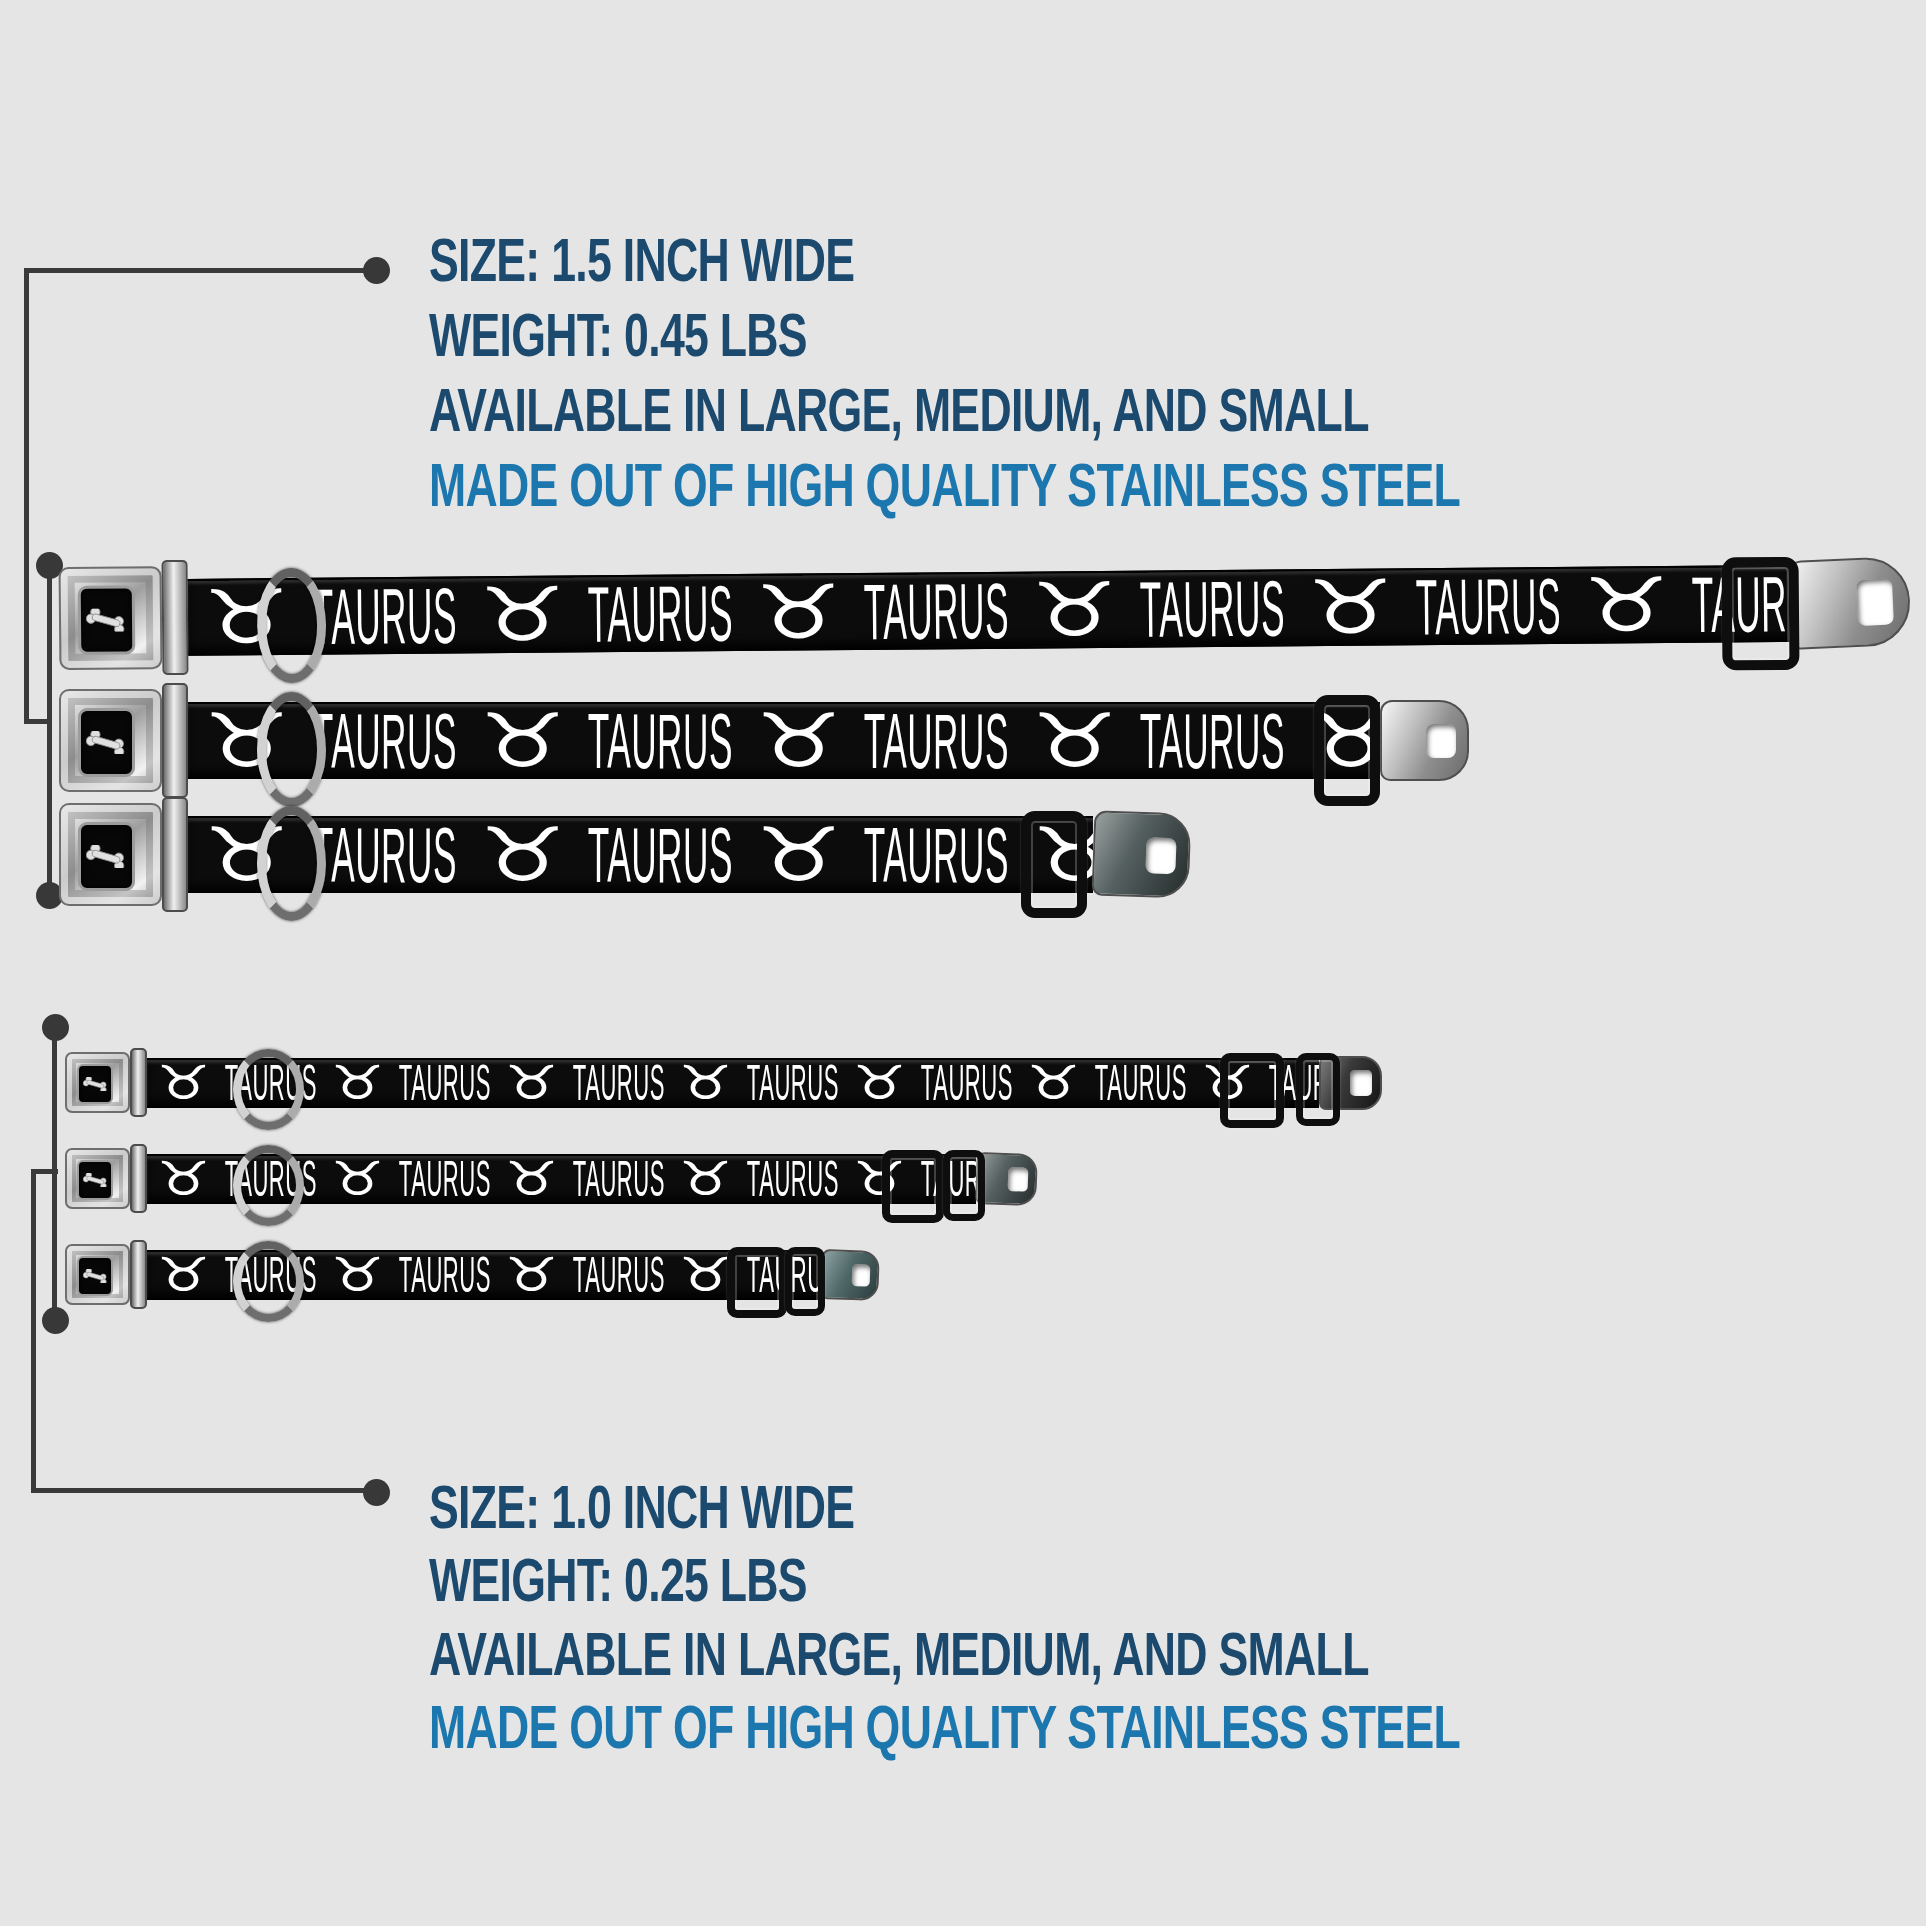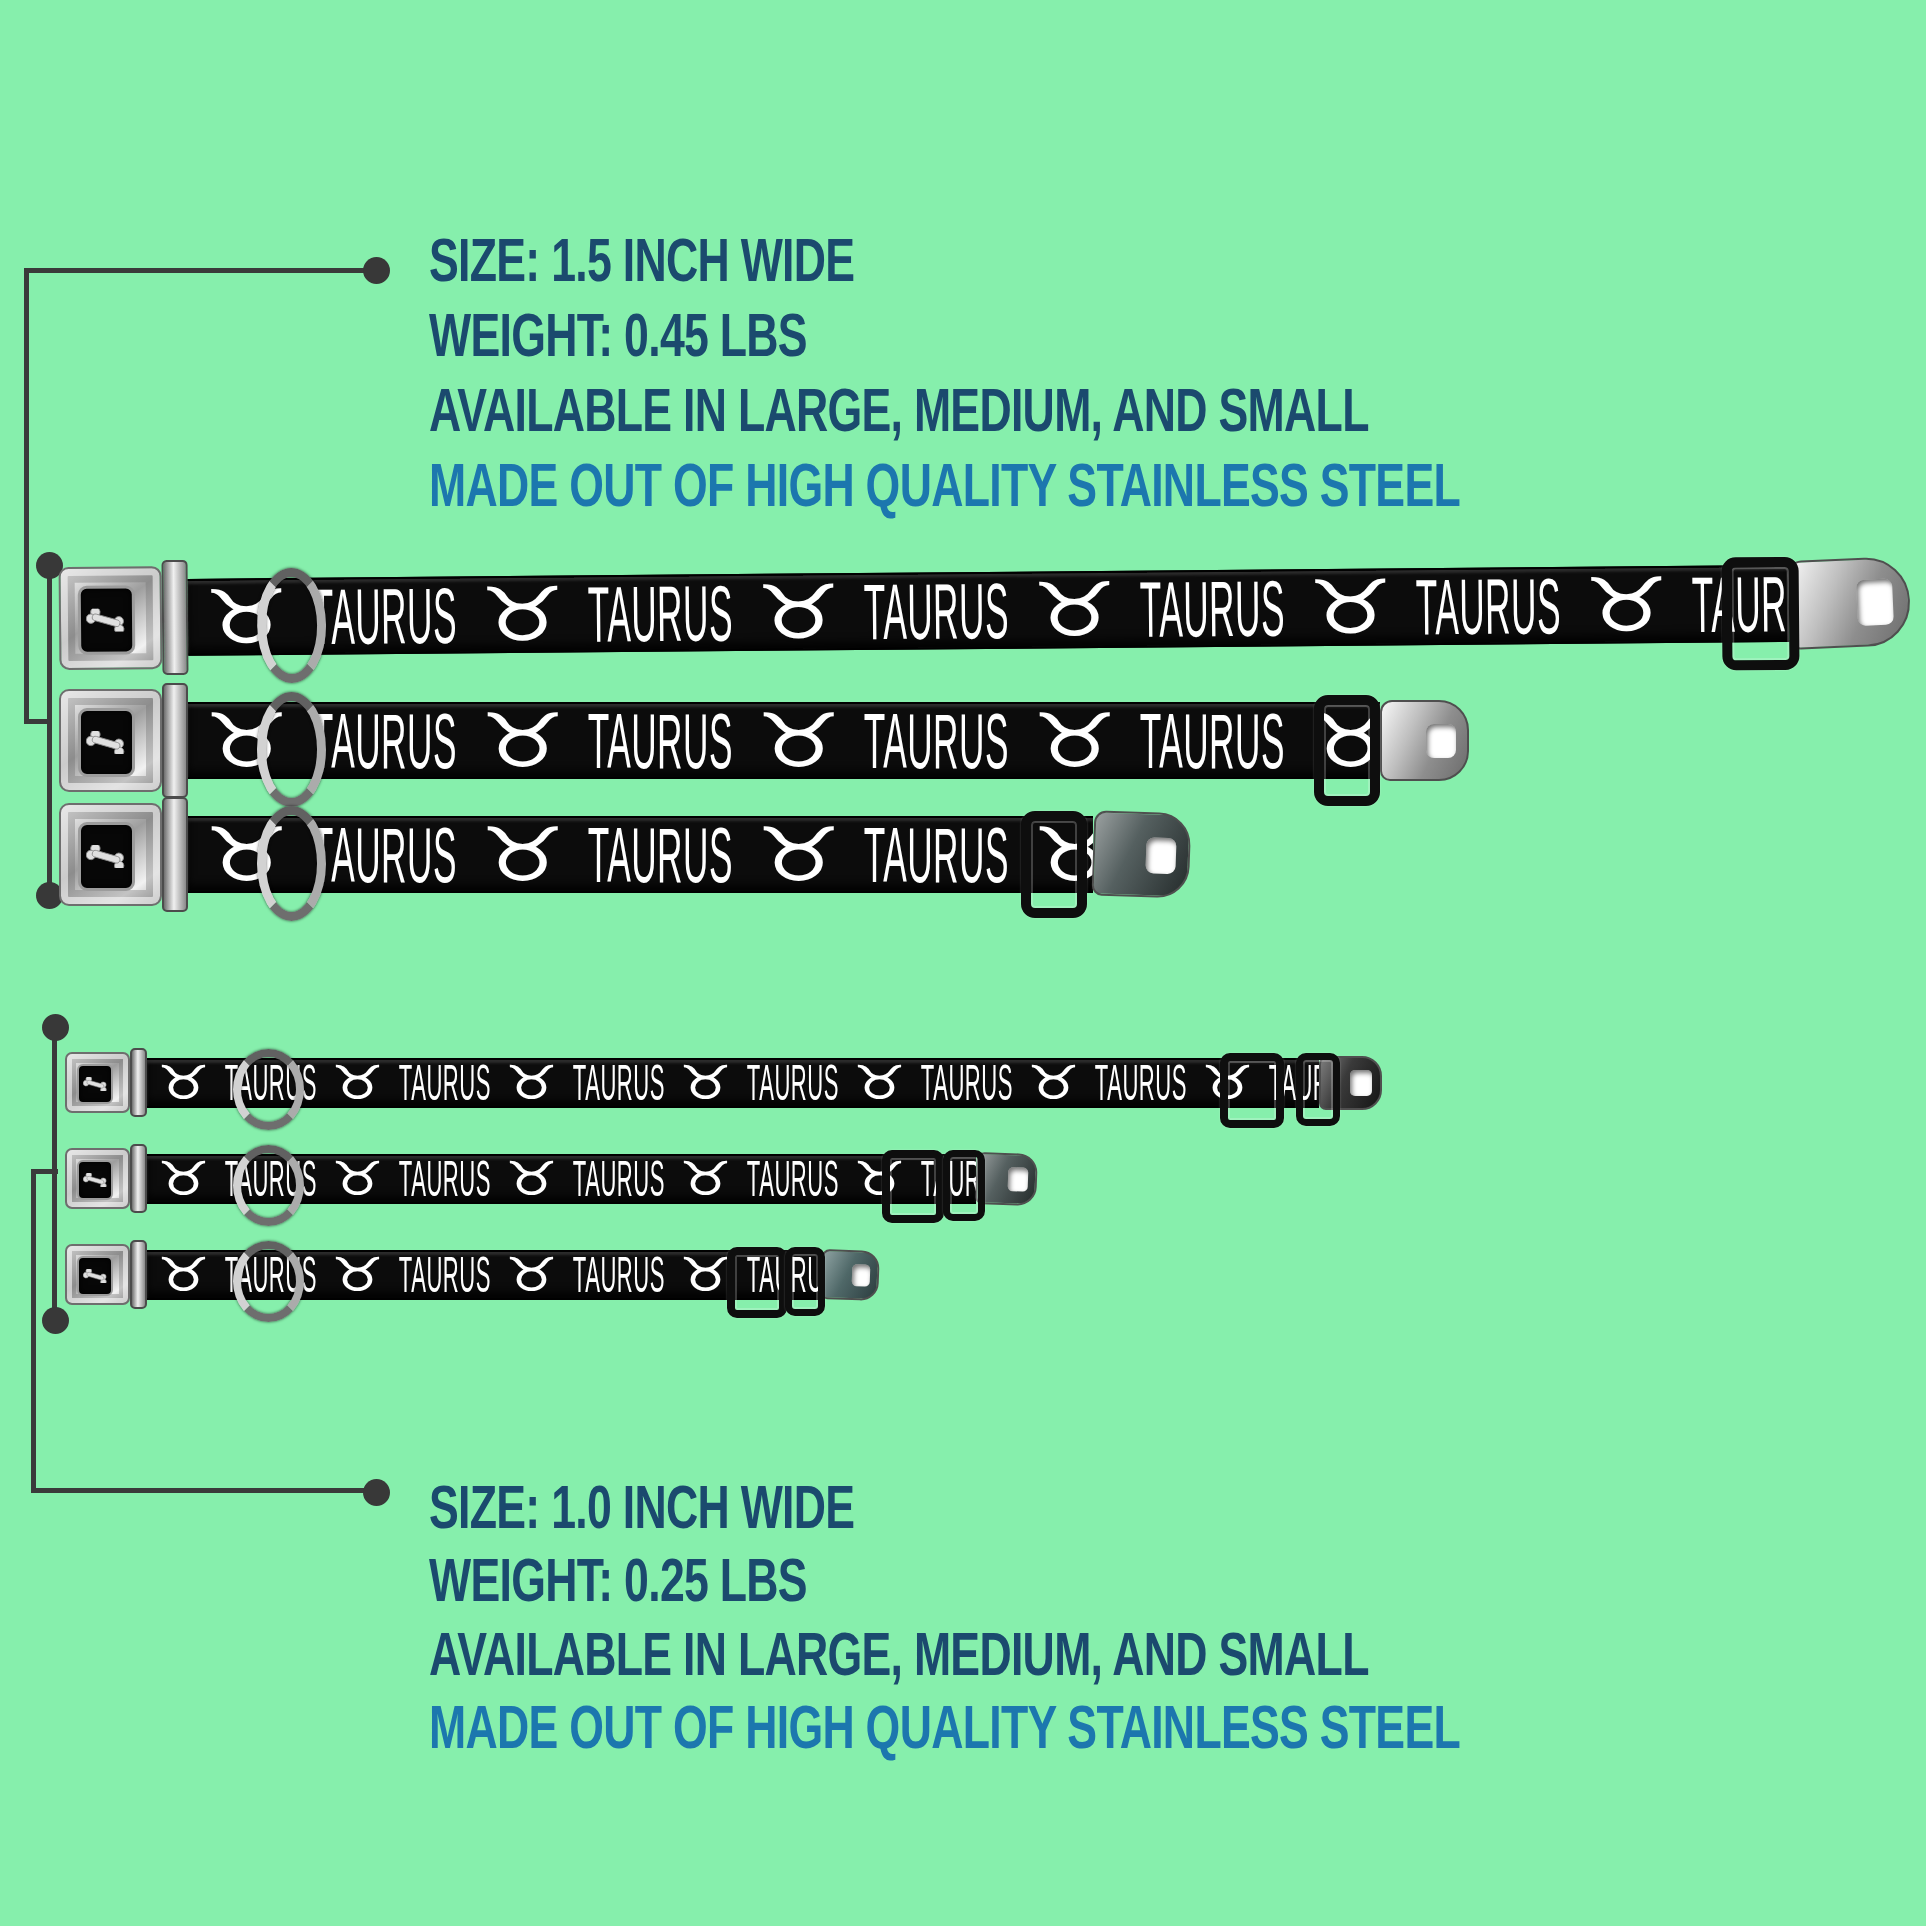--- a/index.html
+++ b/index.html
@@ -1,16 +1,16 @@
 <!DOCTYPE html>
 <html><head>
 <meta charset="utf-8">
 <style>
   html,body{margin:0;padding:0;background:#fff;}
-  .canvas{position:relative;width:1927px;height:1927px;background:#86efac;overflow:hidden;
+  .canvas{position:relative;width:1927px;height:1927px;background:#e5e5e5;overflow:hidden;
           font-family:"Liberation Sans",sans-serif;}
 
   
   .spec-line{position:absolute;left:429px;white-space:nowrap;font-weight:bold;
              font-size:62px;line-height:63px;letter-spacing:-1px;
              transform:scaleX(0.72);transform-origin:left top;color:#1b4a6e;}
   .spec-line.blue{color:#1c77ae;}
 
   
   .cline{position:absolute;background:#3a3a3a;}

